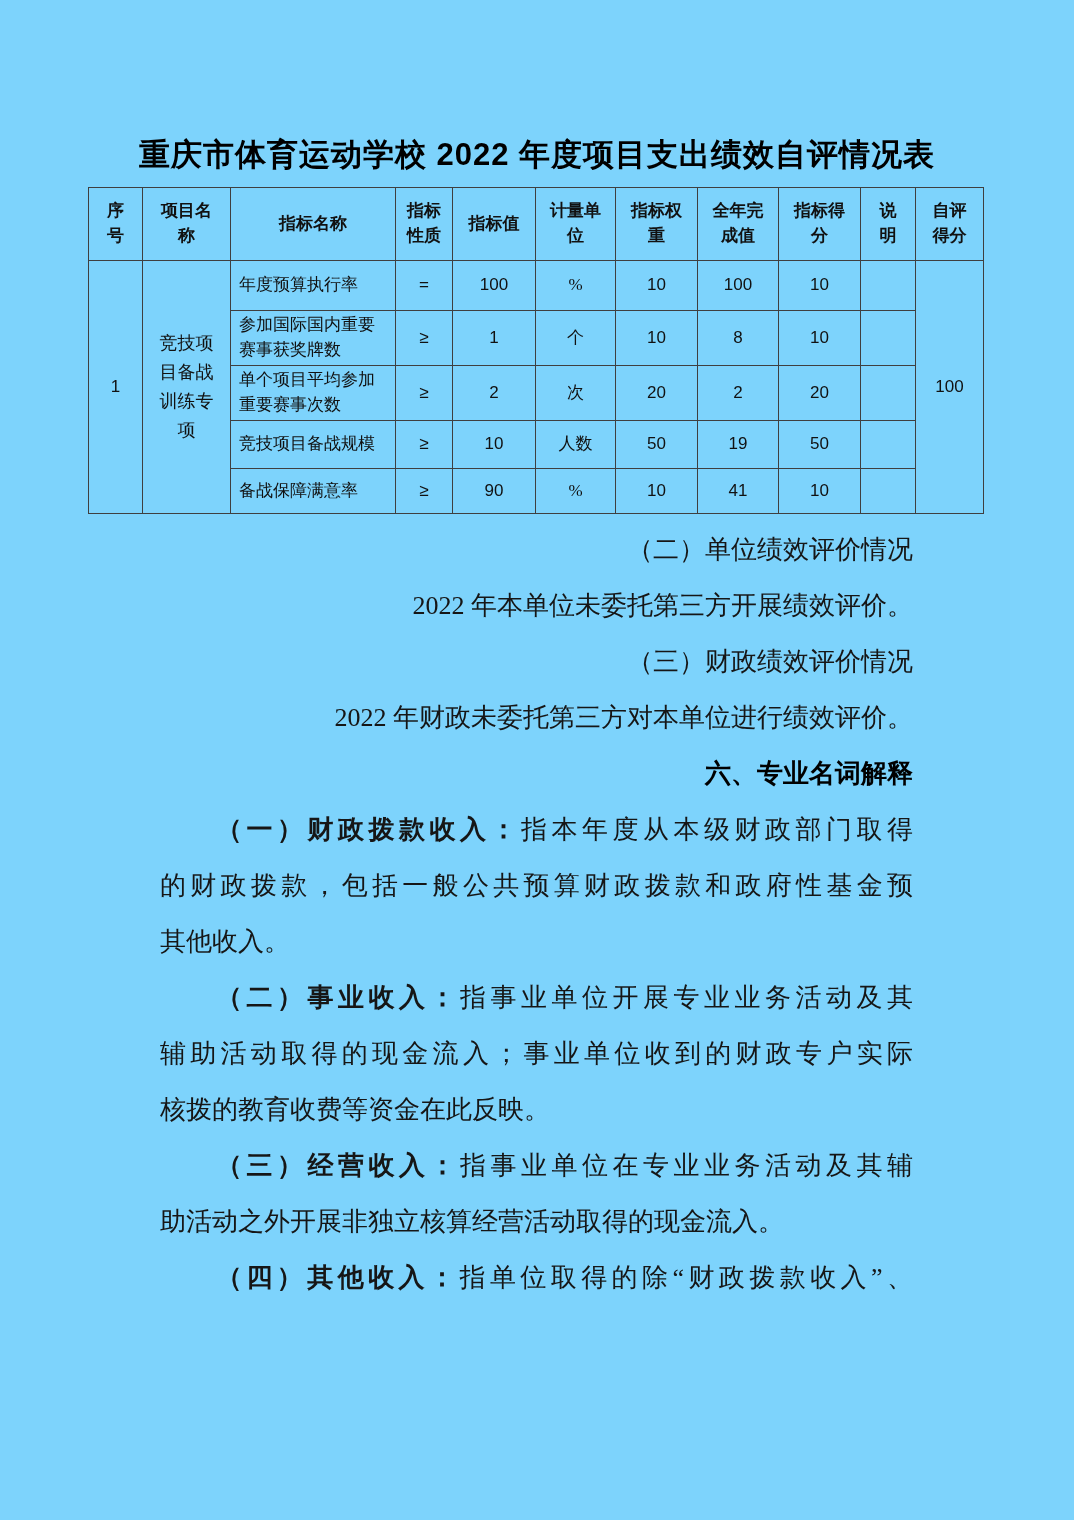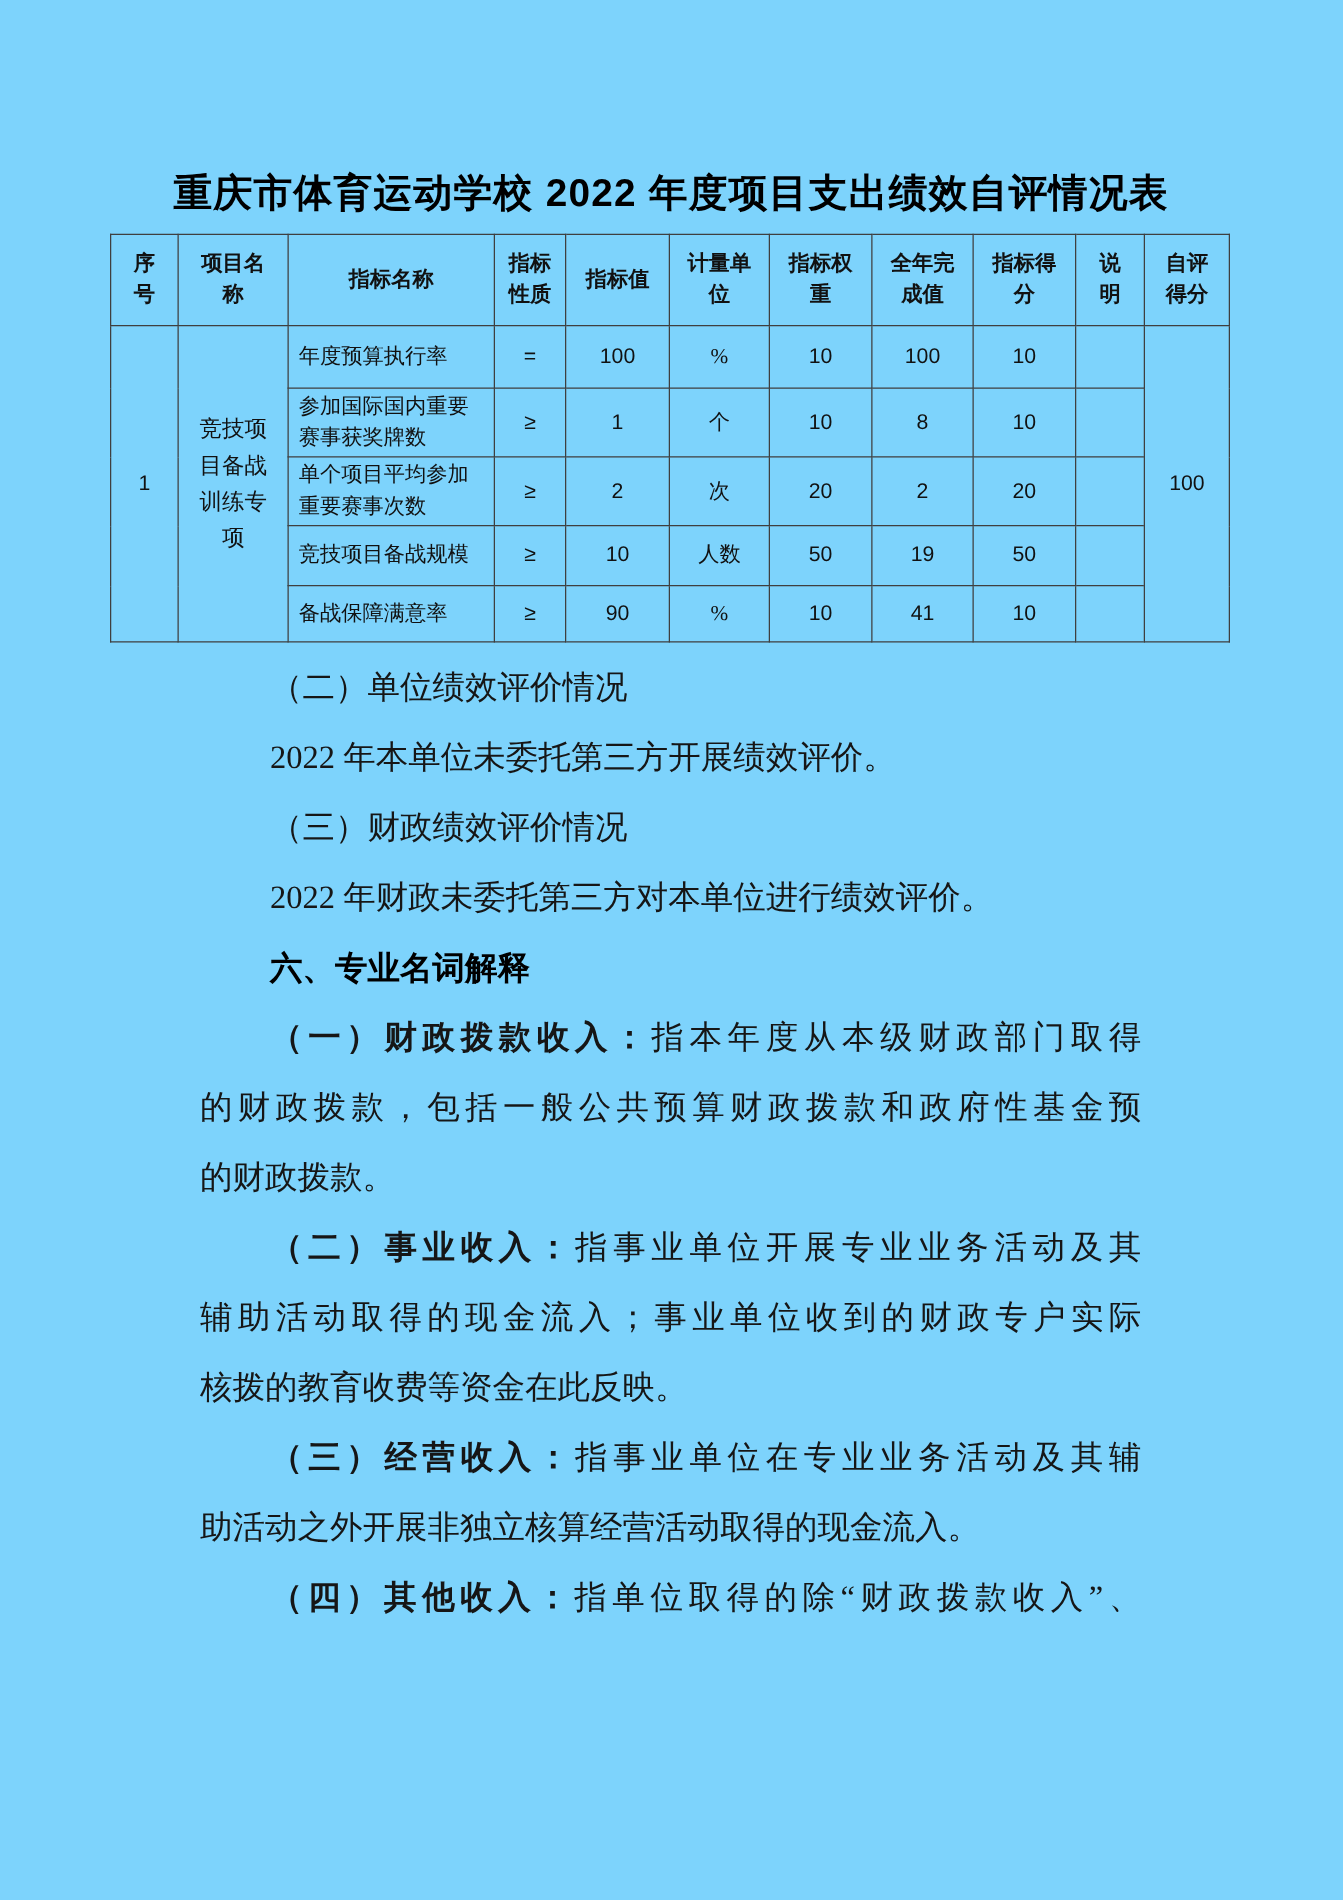--- a/index.html
+++ b/index.html
@@ -56,24 +56,24 @@
     width:753px;
     font-size:26px;
     color:#161616;
   }
   .line {
     height:56px;
     line-height:56px;
     overflow:hidden;
   }
   .line .term { font-weight:bold; }
-  .line.indent { text-indent:56px; }
+  .line.indent { text-indent:56px;text-align:right; }
   .line.stretch { text-align:justify; text-align-last:justify; }
   .line.heading .term {
-    font-family:Liberation Sans, sans-serif;
+    font-family:Liberation Mono, monospace;
     font-weight:bold;
     color:#000000;
   }
 </style>
 </head>
 <body>
 
 <div class="page">
 
   <h1 class="title">重庆市体育运动学校 2022 年度项目支出绩效自评情况表</h1>
@@ -179,21 +179,21 @@
   </table>
 
   <div class="bodytext">
     <div class="line indent"><span class="term"></span><span>（二）单位绩效评价情况</span></div>
     <div class="line indent"><span class="term"></span><span>2022 年本单位未委托第三方开展绩效评价。</span></div>
     <div class="line indent"><span class="term"></span><span>（三）财政绩效评价情况</span></div>
     <div class="line indent"><span class="term"></span><span>2022 年财政未委托第三方对本单位进行绩效评价。</span></div>
     <div class="line indent heading"><span class="term">六、专业名词解释</span><span></span></div>
     <div class="line indent stretch"><span class="term">（一）财政拨款收入：</span><span>指本年度从本级财政部门取得</span></div>
     <div class="line stretch"><span class="term"></span><span>的财政拨款，包括一般公共预算财政拨款和政府性基金预</span></div>
-    <div class="line"><span class="term"></span><span>的财政拨款。</span></div>
+    <div class="line"><span class="term"></span><span>其他收入。</span></div>
     <div class="line indent stretch"><span class="term">（二）事业收入：</span><span>指事业单位开展专业业务活动及其</span></div>
     <div class="line stretch"><span class="term"></span><span>辅助活动取得的现金流入；事业单位收到的财政专户实际</span></div>
     <div class="line"><span class="term"></span><span>核拨的教育收费等资金在此反映。</span></div>
     <div class="line indent stretch"><span class="term">（三）经营收入：</span><span>指事业单位在专业业务活动及其辅</span></div>
     <div class="line"><span class="term"></span><span>助活动之外开展非独立核算经营活动取得的现金流入。</span></div>
     <div class="line indent stretch"><span class="term">（四）其他收入：</span><span>指单位取得的除“财政拨款收入”、</span></div>
   </div>
 
 </div>
 

